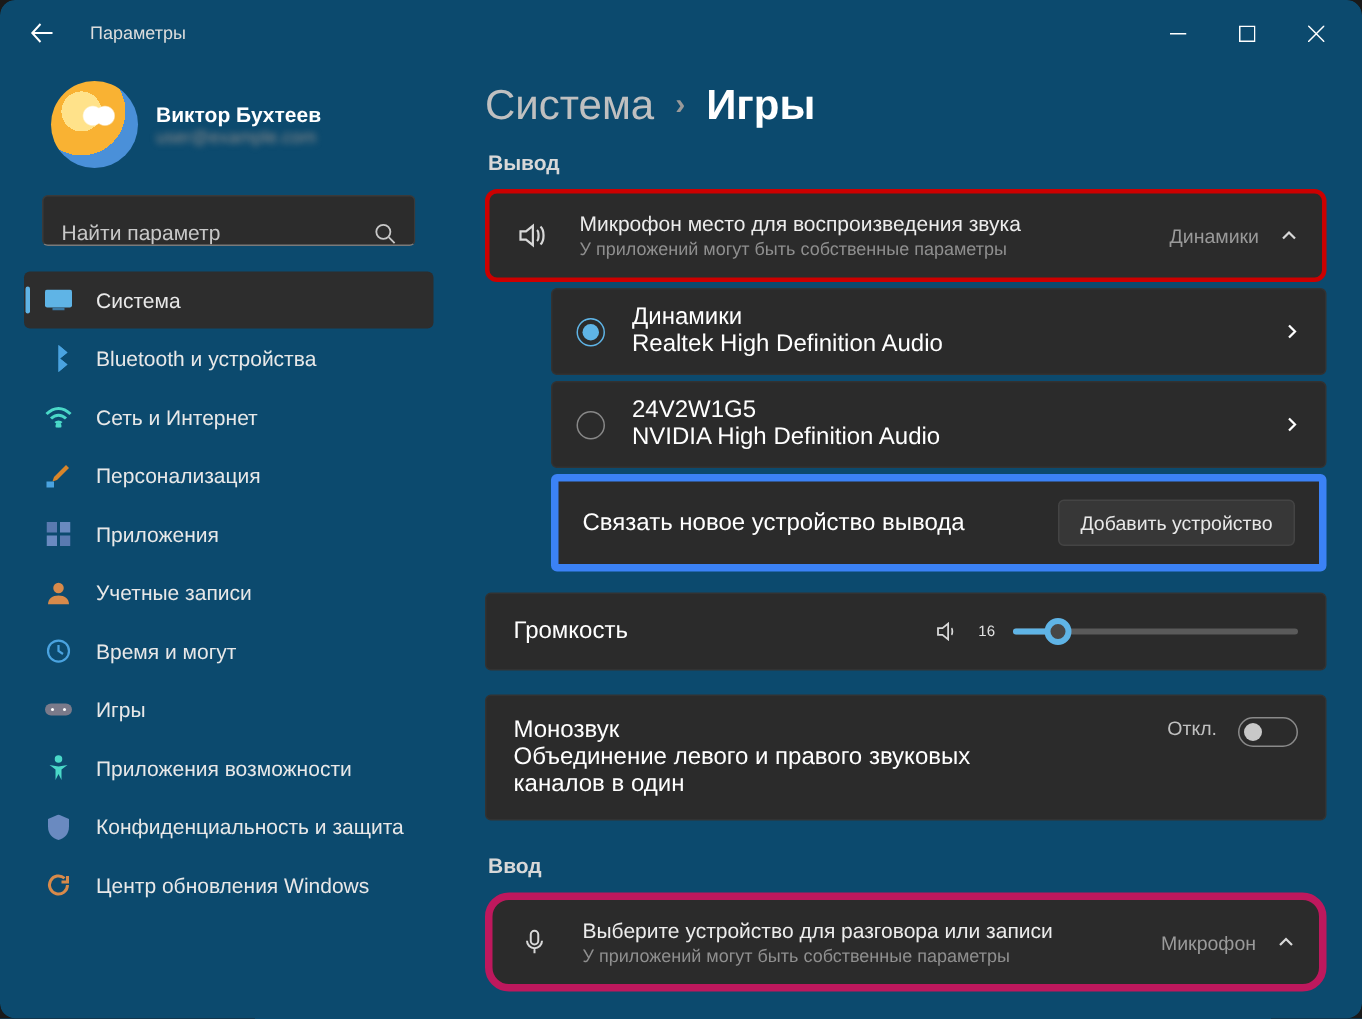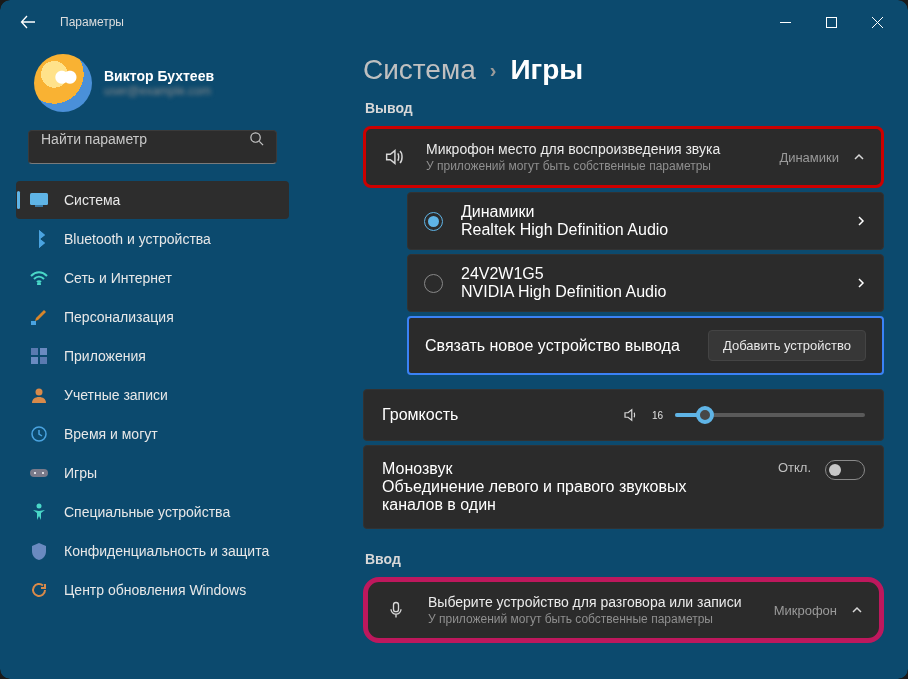--- a/index.html
+++ b/index.html
@@ -14,37 +14,37 @@
     position: relative;
   }
   .container { background:#0c4a6e; width:100%; height:100%; border-radius:10px; display:flex; flex-direction:column; }
   .titlebar {
     display:flex; align-items:center; height:44px; padding:0 8px 0 14px;
   }
   .titlebar .back { width:28px; height:28px; display:flex; align-items:center; justify-content:center; color:#fff; cursor:pointer;}
   .titlebar .title { font-size:12px; margin-left:18px; color:#ddd;}
   .wincontrols { margin-left:auto; display:flex; }
   .wincontrols .ctl { width:46px; height:30px; display:flex; align-items:center; justify-content:center; color:#fff; cursor:pointer;}
-  .body { display:flex; flex:1; min-height:0;gap:40px;}
+  .body { display:flex; flex:1; min-height:0;}
   .sidebar { width:305px; padding:4px 8px 8px 8px; display:flex; flex-direction:column; }
   .profile { display:flex; align-items:center; padding:6px 12px 14px 26px; gap:12px;}
   .avatar {
     width:58px; height:58px; border-radius:50%;
     background: radial-gradient(circle at 35% 35%, #ffe28a 0 25%, #f9b233 25% 55%, #4a90d9 55% 100%);
     position:relative; overflow:hidden;
   }
   .avatar::after{content:"";position:absolute;inset:0;background:
     radial-gradient(circle at 48% 40%,#fff 0 6px,transparent 7px),
     radial-gradient(circle at 62% 40%,#fff 0 6px,transparent 7px);}
   .profile .name { font-size:14px; font-weight:600;}
   .profile .sub { font-size:12px; color:#8a8a8a; filter: blur(2.3px);}
   .search {
     margin:4px 20px 12px 20px; height:34px; background:#2c2c2c; border:1px solid #3a3a3a;
     border-bottom:1px solid #7a7a7a; border-radius:4px;
-    display:flex; align-items:flex-start; padding:0 12px; color:#c8c8c8;
+    display:flex; align-items:flex-end; padding:0 12px; color:#c8c8c8;
   }
   .search input { flex:1; background:transparent; border:none; outline:none; color:#c8c8c8; font-size:14px; font-family:inherit;}
   .search input::placeholder{color:#c8c8c8;}
   .nav { flex:1; overflow:auto; padding:4px 2px;}
   .nav-item {
     display:flex; align-items:center; height:38px; padding:0 14px 0 14px; margin:1px 6px;
     border-radius:4px; font-size:14px; color:#e8e8e8; position:relative; cursor:pointer; gap:16px;
   }
   .nav-item.sel { background:#2d2d2d;}
   .nav-item.sel::before { content:""; position:absolute; left:1px; top:10px; bottom:10px; width:3px; background:#5fb4e6; border-radius:2px;}
@@ -62,26 +62,26 @@
   .card .lead-ico { width:24px; min-width:24px; margin-right:20px; color:#d8d8d8; display:flex; align-items:center; justify-content:center;}
   .card .texts { flex:1; }
   .card .t1 { font-size:14px; color:#ececec;}
   .card .t2 { font-size:12px; color:#8f8f8f; margin-top:2px;}
   .card .trail { font-size:13px; color:#9a9a9a; margin-right:14px;}
   .card .chevr { color:#d8d8d8; font-size:13px;}
   .subcard { background:#2b2b2b; border:1px solid #323232; border-radius:4px; margin-left:44px; margin-bottom:4px; display:flex; align-items:center; padding:10px 16px;}
   .radio { width:19px; height:19px; border:1.5px solid #888; border-radius:50%; margin-right:18px; position:relative;}
   .radio.sel { border-color:#5fb4e6;}
   .radio.sel::after{content:"";position:absolute;inset:3px;border-radius:50%;background:#5fb4e6;}
-  .pair { margin-left:44px; background:#2b2b2b; border:2px solid #3b82f6; border-radius:4px; display:flex; align-items:center; padding:12px 16px; margin-bottom:14px;}
+  .pair { margin-left:44px; background:#2b2b2b; border:5px solid #3b82f6; border-radius:4px; display:flex; align-items:center; padding:12px 16px; margin-bottom:14px;}
   .btn {
     background:#373737; border:1px solid #444; border-radius:4px; padding:7px 14px; color:#e8e8e8;
     font-size:13px; cursor:pointer; font-family:inherit;
   }
-  .vol { background:#2b2b2b; border:1px solid #323232; border-radius:4px; display:flex; align-items:center; padding:16px 18px; margin-bottom:4px;}
+  .vol { background:#2b2b2b; border:1px solid #323232; border-radius:4px; display:flex; align-items:center; padding:16px 18px; margin-bottom:16px;}
   .slider-wrap{display:flex;align-items:center;gap:12px;}
   .slider { width:190px; height:4px; background:#5a5a5a; border-radius:2px; position:relative;}
   .slider .fill { position:absolute; left:0; top:0; bottom:0; width:16%; background:#5fb4e6; border-radius:2px;}
   .slider .thumb { position:absolute; left:16%; top:50%; width:18px; height:18px; border-radius:50%; background:#474747; border:4px solid #5fb4e6; transform:translate(-50%,-50%);}
   .mono { background:#2b2b2b; border:1px solid #323232; border-radius:4px; display:flex; align-items:flex-start; padding:14px 18px; margin-bottom:22px;}
   .toggle { width:40px; height:20px; border:1px solid #8a8a8a; border-radius:10px; position:relative; margin-left:14px;}
   .toggle::after{content:"";position:absolute;width:12px;height:12px;border-radius:50%;background:#c8c8c8;left:3px;top:3px;}
   svg{display:block;}
   .content::-webkit-scrollbar{width:4px;} .content::-webkit-scrollbar-thumb{background:#555;border-radius:2px;}
 </style>
@@ -209,21 +209,21 @@
             </span>
             <span>Игры</span>
           </div>
           <div class="nav-item">
             <span class="nav-ico">
               <svg width="16" height="18" viewBox="0 0 16 18" fill="#4ad8c8">
                 <circle cx="8" cy="3" r="2.5"></circle>
                 <path d="M2 7l6 1 6-1-4 3v7l-2-4-2 4v-7z"></path>
               </svg>
             </span>
-            <span>Специальные устройства</span>
+            <span>Приложения возможности</span>
           </div>
           <div class="nav-item">
             <span class="nav-ico">
               <svg width="14" height="17" viewBox="0 0 14 17" fill="#6a8ac0">
                 <path d="M7 0l7 3v5c0 5-3 8-7 9-4-1-7-4-7-9V3z"></path>
               </svg>
             </span>
             <span>Конфиденциальность и защита</span>
           </div>
           <div class="nav-item">

